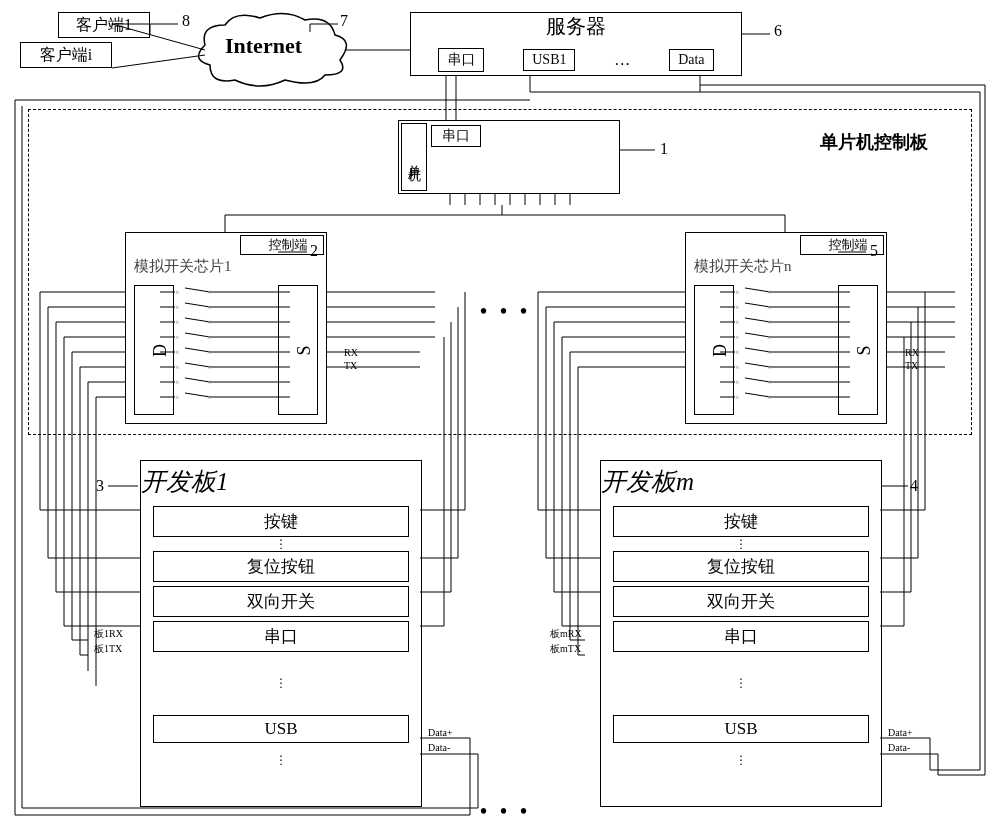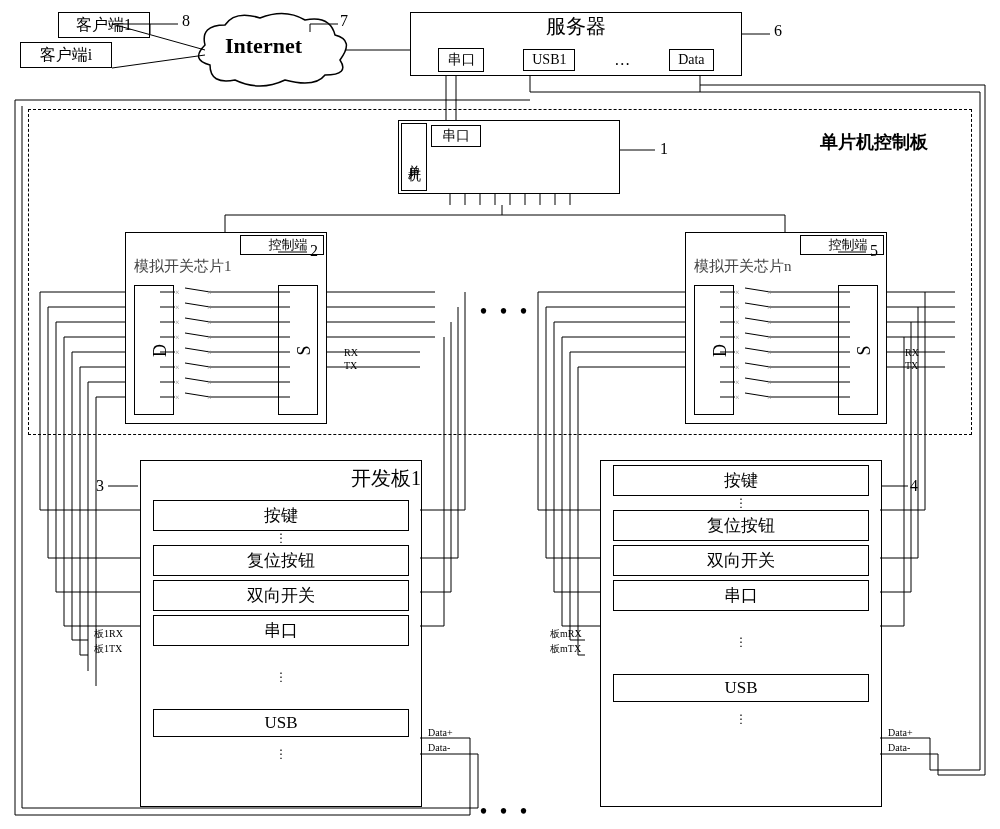--- a/index.html
+++ b/index.html
@@ -71,23 +71,24 @@
       border: 1.5px solid black;
     }
     .dev-inner {
       border: 1px solid black;
       margin: 4px 12px;
       padding: 3px 0;
       text-align: center;
       font-size: 17px;
     }
     .dev-title {
-      font-size: 20px;
-      text-align: right;
+      font-size: 25px;
+      text-align: left;
       padding: 4px 0;
+      font-style: italic;
     }
     .dots {
       position: absolute;
       font-size: 20px;
       font-weight: bold;
       letter-spacing: 4px;
     }
     svg.overlay {
       position: absolute;
       top: 0;
@@ -290,20 +291,21 @@
     <div style="text-align:center; font-size:12px; line-height:6px;">⋮</div>
     <div class="dev-inner">复位按钮</div>
     <div class="dev-inner">双向开关</div>
     <div class="dev-inner">串口</div>
     <div style="text-align:center; font-size:12px; padding:20px 0;">⋮</div>
     <div class="dev-inner">USB</div>
     <div style="text-align:center; font-size:12px; padding:6px 0;">⋮</div>
   </div>
 
   <div class="dev-board" style="left:590px; top:450px; width:280px; height:345px;">
+    <div class="dev-title">开发板m</div>
     <div class="dev-inner">按键</div>
     <div style="text-align:center; font-size:12px; line-height:6px;">⋮</div>
     <div class="dev-inner">复位按钮</div>
     <div class="dev-inner">双向开关</div>
     <div class="dev-inner">串口</div>
     <div style="text-align:center; font-size:12px; padding:20px 0;">⋮</div>
     <div class="dev-inner">USB</div>
     <div style="text-align:center; font-size:12px; padding:6px 0;">⋮</div>
   </div>
 

